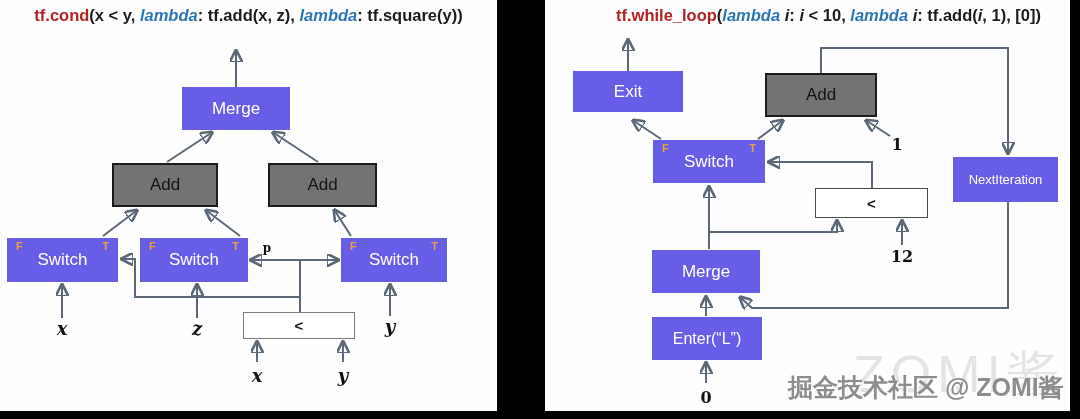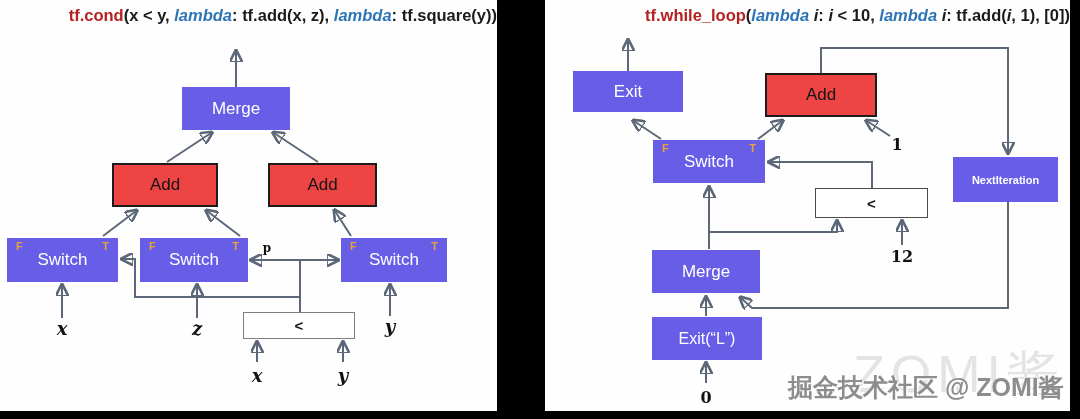--- a/index.html
+++ b/index.html
@@ -6,39 +6,39 @@
   body{
     width:1080px;height:419px;position:relative;overflow:hidden;
     background:#000;
     font-family:"Liberation Sans",sans-serif;
   }
   .panel{position:absolute;top:0;height:411px;background:#fefefe;}
   #panel-left{left:0;width:497px;}
   #panel-right{left:545px;width:525px;}
 
   .panel-title{
-    position:absolute;top:6px;left:0;right:0;text-align:right;
+    position:absolute;top:6px;left:0;right:0;text-align:center;
     font-size:16.5px;font-weight:600;color:#1b1b1b;white-space:nowrap;
   }
   #panel-right .panel-title{padding-left:42px;}
   .panel-title .c-red{color:#B42121;}
   .panel-title .c-blue{color:#2E75B6;}
   .panel-title .it{font-style:italic;}
 
   svg.edges{position:absolute;left:0;top:0;}
   svg.edges path{stroke:#5C6878;stroke-width:2;fill:none;}
 
   .node{
     position:absolute;display:flex;align-items:center;justify-content:center;
     font-size:17px;box-sizing:border-box;
   }
   .purple{background:#685DE7;color:#fff;}
-  .white-node{background:#ef4444;border:2px solid #1c1c1c;color:#151515;}
+  .white-node{background:#737373;border:2px solid #1c1c1c;color:#151515;}
   .lt-node{background:#fff;border:1.5px solid #7d7d7d;color:#151515;font-size:15px;font-weight:600;}
-  .small-label-node{font-size:11px;font-weight:bold;}
+  .small-label-node{font-size:13px;}
   .port{
     position:absolute;top:3px;font-size:11px;font-weight:700;color:#E9A13B;
     line-height:11px;
   }
   .port.f{left:9px;}
   .port.t{right:9px;}
 
   .vlabel{
     position:absolute;transform:translateX(-50%);
     font-family:"DejaVu Serif",serif;font-style:italic;font-weight:700;
@@ -179,21 +179,21 @@
 
   <div class="node lt-node" style="left:270px;top:188px;width:113px;height:30px;border-color:#4a4a4a;">
     <span>&lt;</span>
   </div>
 
   <div class="node purple" style="left:107px;top:250px;width:108px;height:43px;">
     <span>Merge</span>
   </div>
 
   <div class="node purple" style="left:107px;top:317px;width:110px;height:43px;font-size:16px;">
-    <span>Exit(“L”)</span>
+    <span>Enter(“L”)</span>
   </div>
 
   <div class="vlabel num" style="left:352px;top:135px;">1</div>
   <div class="vlabel num" style="left:357px;top:247px;">12</div>
   <div class="vlabel num" style="left:161px;top:388px;">0</div>
 
   <div class="wm-big">ZOMI酱</div>
   <div class="wm-text">掘金技术社区 @ ZOMI酱</div>
 </div>
 

